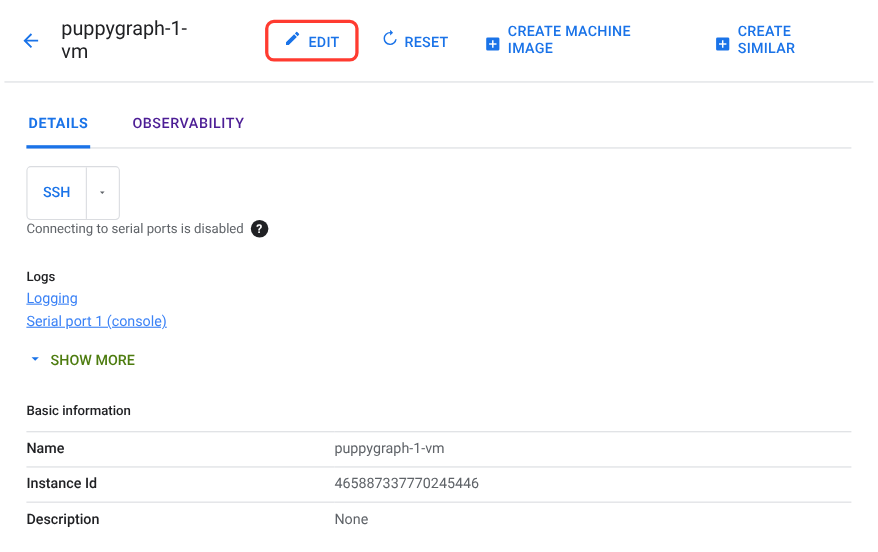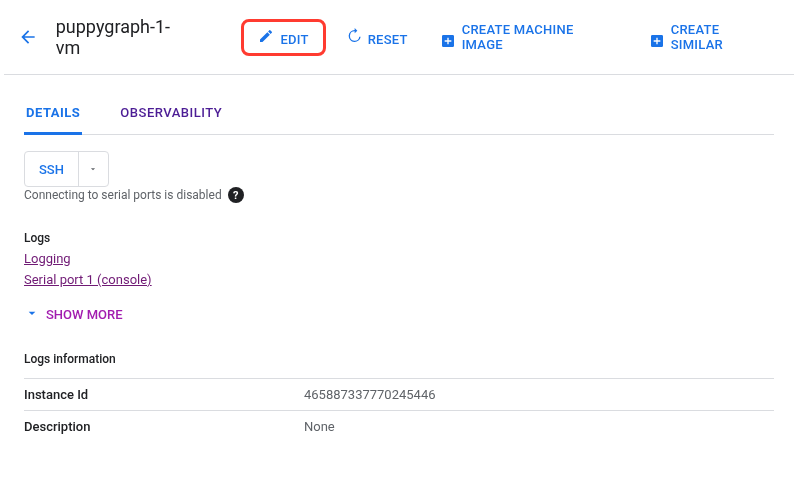--- a/index.html
+++ b/index.html
@@ -76,21 +76,21 @@
     display: flex;
     gap: 14px;
     margin-top: 16px;
     align-items: center;
   }
   .split-btn {
     display: inline-flex;
     border: 1px solid #dadce0;
     border-radius: 4px;
     overflow: hidden;
-    height: 36px;
+    height: 49px;
   }
   .split-btn .main {
     padding: 0 14px;
     display:flex;align-items:center;
     color:#1a73e8;
     font-weight:500;
     font-size:13px;
     cursor:pointer;
   }
   .split-btn .caret {
@@ -112,31 +112,31 @@
     display:inline-flex;align-items:center;justify-content:center;
     font-size:11px;font-weight:700;
   }
   h2.section {
     font-size: 12px;
     font-weight: 500;
     color:#202124;
     margin-top: 28px;
   }
   .link {
-    color:#701a75;
+    color:#3b82f6;
     text-decoration: underline;
     font-size: 13px;
     display:block;
     margin-top: 6px;
     cursor:pointer;
     width:fit-content;
   }
   .show-more {
     display:flex;align-items:center;gap:6px;
-    color:#a21caf;font-weight:500;font-size:13px;
+    color:#4d7c0f;font-weight:500;font-size:13px;
     margin-top:18px;cursor:pointer;
   }
   .info-table {
     width:100%;
     border-collapse: collapse;
     margin-top: 12px;
     font-size: 13px;
   }
   .info-table tr { border-top: 1px solid #dadce0; }
   .info-table td { padding: 8px 0; }
@@ -222,23 +222,27 @@
 
     <div class="show-more">
       <span>
         <svg width="16" height="16" viewBox="0 0 24 24">
             <path fill="#1a73e8" d="M7 10l5 5 5-5z"></path>
           </svg>
       </span>
       <span>SHOW MORE</span>
     </div>
 
-    <h2 class="section">Logs information</h2>
+    <h2 class="section">Basic information</h2>
     <table class="info-table">
       <tbody>
+          <tr>
+        <td class="k">Name</td>
+        <td class="v">puppygraph-1-vm</td>
+      </tr>
       <tr>
         <td class="k">Instance Id</td>
         <td class="v">465887337770245446</td>
       </tr>
       <tr>
         <td class="k">Description</td>
         <td class="v">None</td>
       </tr>
 
     </tbody>

